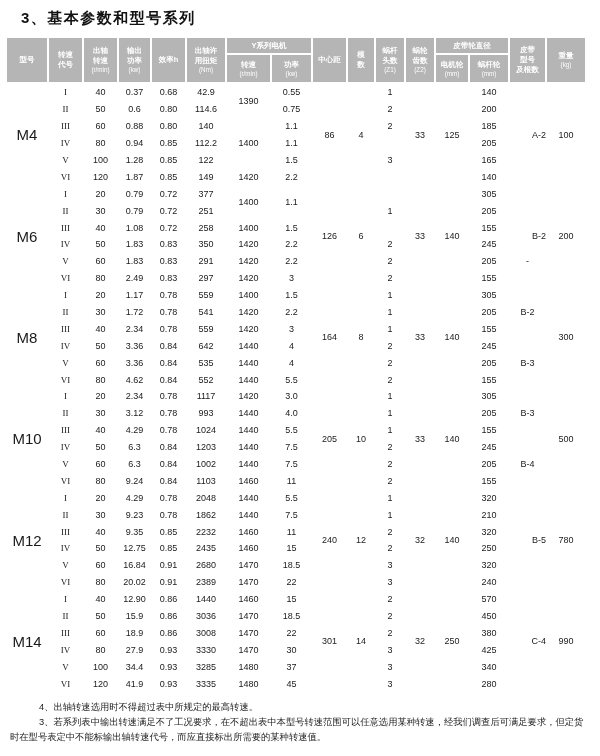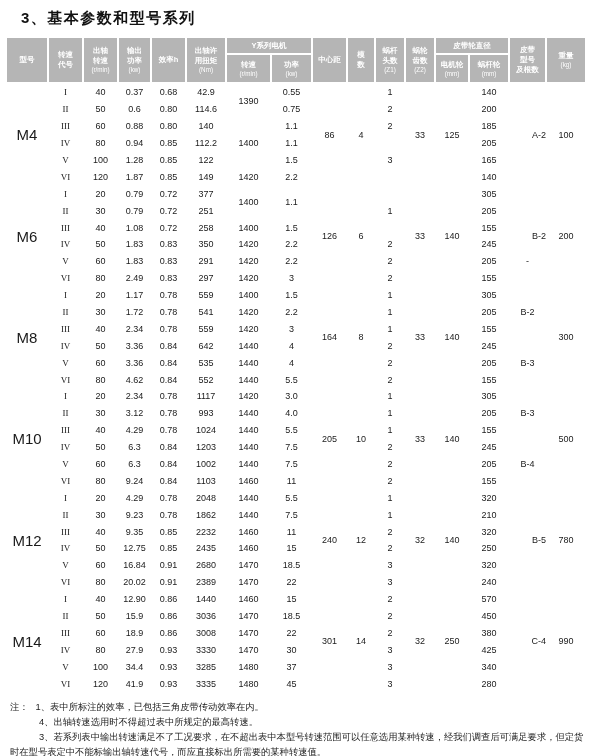--- a/index.html
+++ b/index.html
@@ -539,18 +539,17 @@
           <td>3335</td>
           <td>1480</td>
           <td>45</td>
           <td>3</td>
           <td>280</td>
         </tr>
       </tbody>
   </table>
 
   <div class="notes">
-    <div><span class="note-prefix">注：</span><span>1、表中所标注的效率，已包括三角皮带传动效率在内。</span></div>
     <div class="note-indent">4、出轴转速选用时不得超过表中所规定的最高转速。</div>
     <div class="note-para">3、若系列表中输出转速满足不了工况要求，在不超出表中本型号转速范围可以任意选用某种转速，经我们调查后可满足要求，但定货时在型号表定中不能标输出轴转速代号，而应直接标出所需要的某种转速值。</div>
   </div>
 
 </div>
 
 </body></html>

